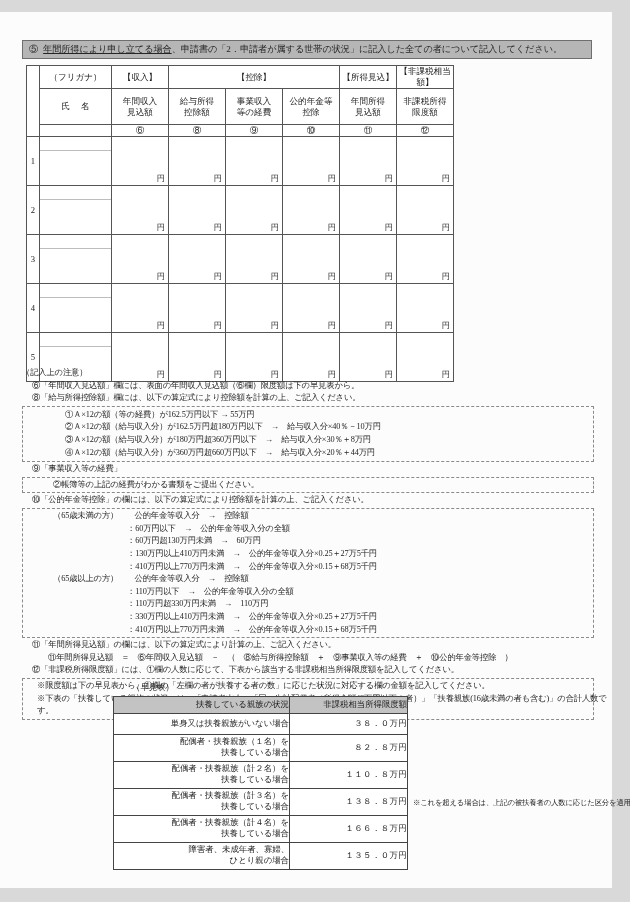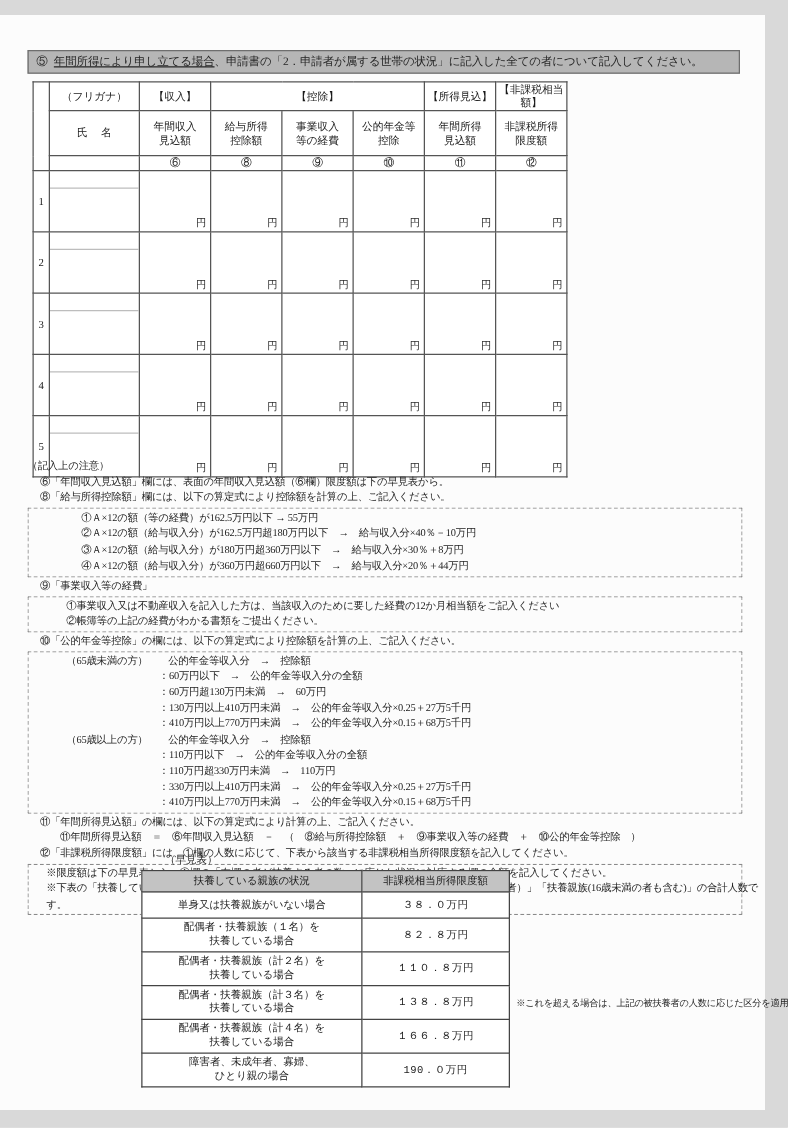--- a/index.html
+++ b/index.html
@@ -143,26 +143,25 @@
     left: 113px;
     top: 684px;
     border-collapse: collapse;
     table-layout: fixed;
     background: #fff;
   }
   .hayami th, .hayami td {
     border: 1px solid #444;
     font-size: 8.4px;
     font-weight: normal;
-    text-align: center;
+    text-align: right;
     vertical-align: middle;
     line-height: 1.3;
     color: #1a1a1a;
-    padding: 1px 12px;
-    font-family: Liberation Mono, monospace;
+    padding: 1px 0;
   }
   .hayami thead th {
     background: #c3c3c3;
     height: 14px;
   }
   .hayami .c1 { width: 176px; }
   .hayami .c2 { width: 118px; }
   .hayami tbody td { height: 24px; }
   .hayami tbody tr.single td { height: 18px; }
   .amt { letter-spacing: 0.4px; }
@@ -378,21 +377,20 @@
       <div class="ln indent1">⑥「年間収入見込額」欄には、表面の年間収入見込額（⑥欄）限度額は下の早見表から。</div>
       <div class="ln indent1">⑧「給与所得控除額」欄には、以下の算定式により控除額を計算の上、ご記入ください。</div>
       <div class="dashbox">
         <div class="ln indent3">①Ａ×12の額（等の経費）が162.5万円以下 → 55万円</div>
         <div class="ln indent3">②Ａ×12の額（給与収入分）が162.5万円超180万円以下　→　給与収入分×40％－10万円</div>
         <div class="ln indent3">③Ａ×12の額（給与収入分）が180万円超360万円以下　→　給与収入分×30％＋8万円</div>
         <div class="ln indent3">④Ａ×12の額（給与収入分）が360万円超660万円以下　→　給与収入分×20％＋44万円</div>
       </div>
       <div class="ln indent1">⑨「事業収入等の経費」</div>
       <div class="dashbox tight">
-        <div class="ln indent2">①事業収入又は不動産収入を記入した方は、当該収入のために要した経費の12か月相当額をご記入ください</div>
         <div class="ln indent2">②帳簿等の上記の経費がわかる書類をご提出ください。</div>
       </div>
       <div class="ln indent1">⑩「公的年金等控除」の欄には、以下の算定式により控除額を計算の上、ご記入ください。</div>
       <div class="dashbox tight">
         <div class="ln indent2">（65歳未満の方）　　公的年金等収入分　→　控除額</div>
         <div class="ln indent5">：60万円以下　→　公的年金等収入分の全額</div>
         <div class="ln indent5">：60万円超130万円未満　→　60万円</div>
         <div class="ln indent5">：130万円以上410万円未満　→　公的年金等収入分×0.25＋27万5千円</div>
         <div class="ln indent5">：410万円以上770万円未満　→　公的年金等収入分×0.15＋68万5千円</div>
         <div class="ln indent2">（65歳以上の方）　　公的年金等収入分　→　控除額</div>
@@ -454,20 +452,20 @@
             <div>配偶者・扶養親族（計４名）を</div>
             <div>扶養している場合</div>
           </td>
           <td class="amt">１６６．８万円</td>
         </tr>
         <tr>
           <td>
             <div>障害者、未成年者、寡婦、</div>
             <div>ひとり親の場合</div>
           </td>
-          <td class="amt">190．０万円</td>
+          <td class="amt">１３５．０万円</td>
         </tr>
       </tbody>
     </table>
     <div class="sidenote">※これを超える場合は、上記の被扶養者の人数に応じた区分を適用</div>
 
   </div>
 </div>
 
 </body></html>

